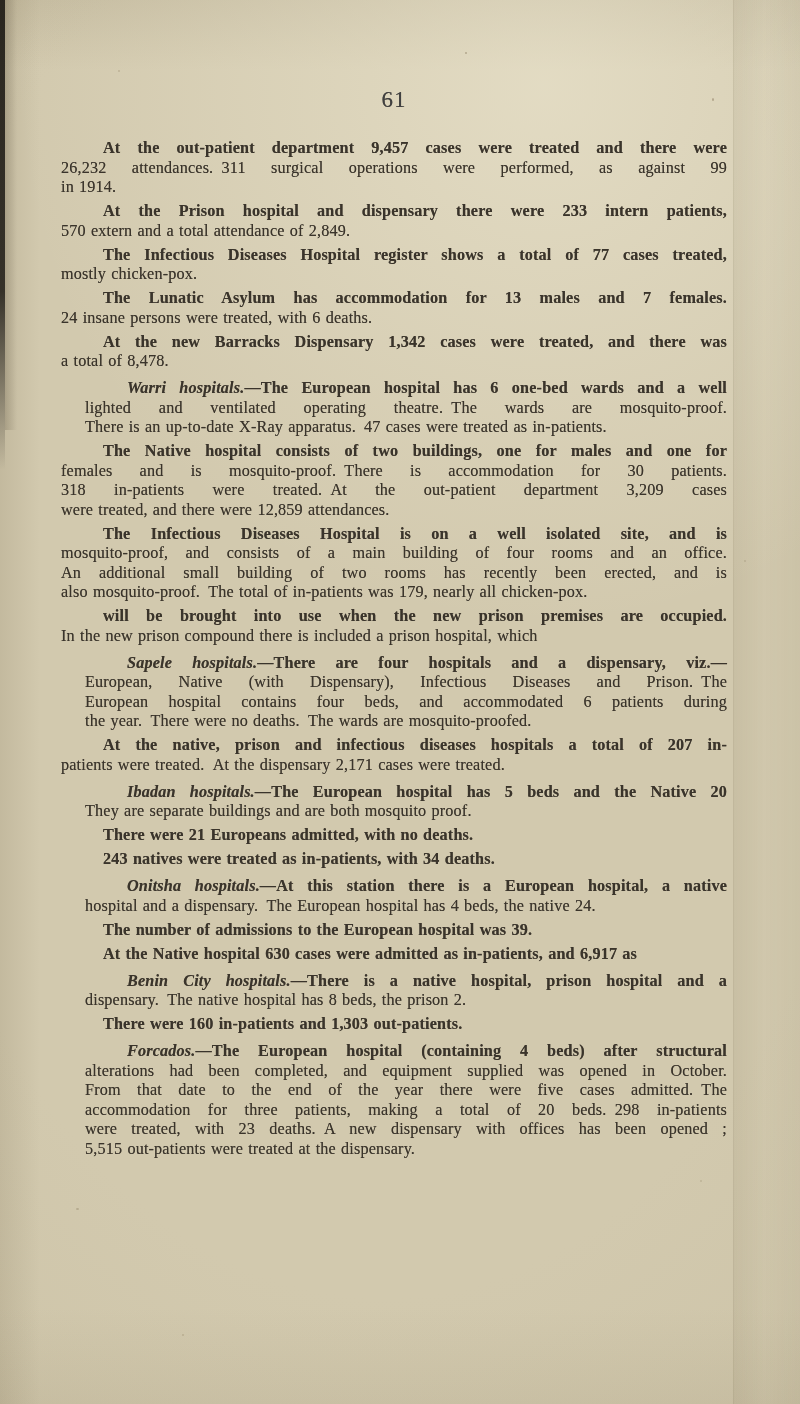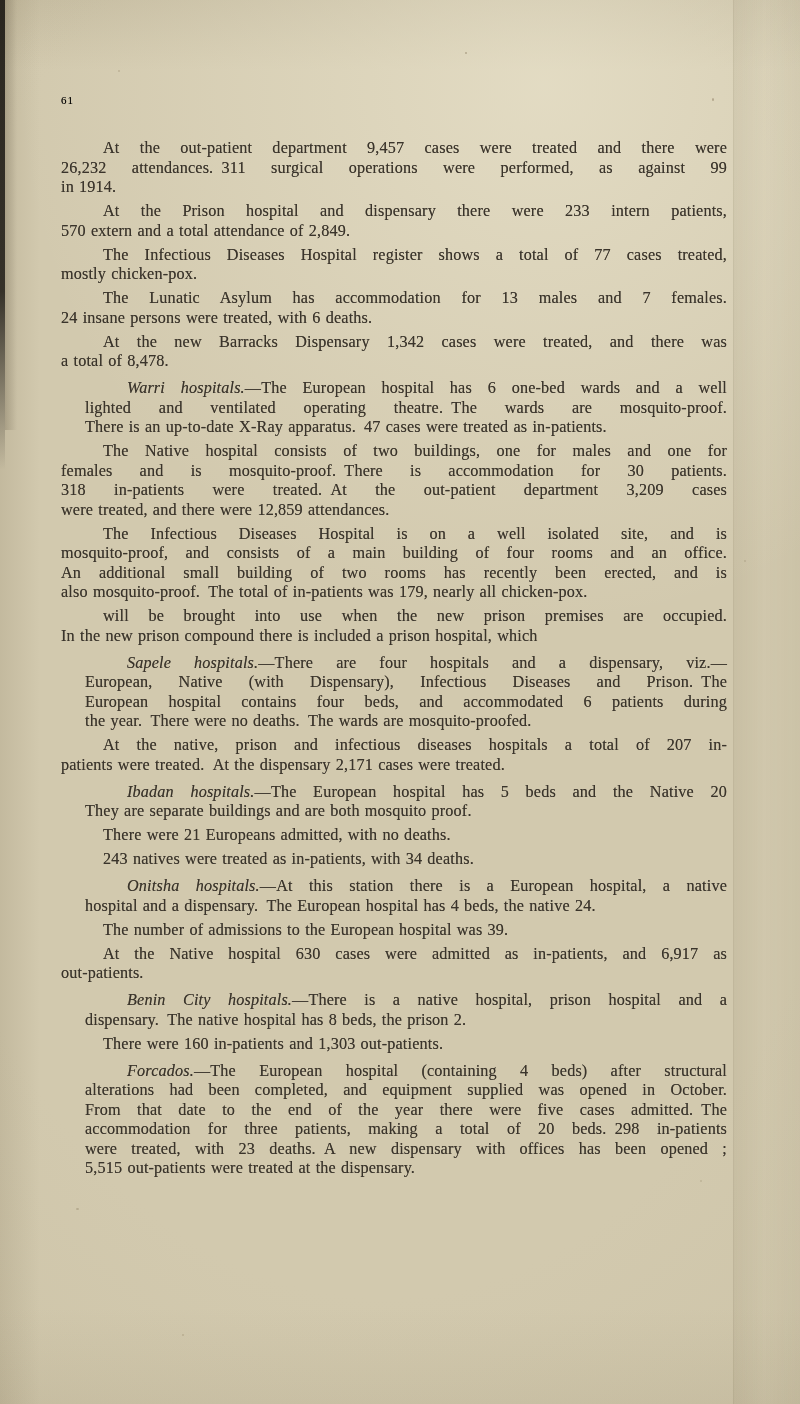--- a/index.html
+++ b/index.html
@@ -26,41 +26,41 @@
     background:linear-gradient(90deg, rgba(70,60,42,0.22), rgba(70,60,42,0));
   }
   .crease-right{
     position:absolute;left:733px;top:0;width:67px;height:1404px;
     border-left:1px solid rgba(100,88,60,0.10);
     background:linear-gradient(90deg, rgba(100,88,60,0.09), rgba(100,88,60,0.02) 45%, rgba(100,88,60,0.06));
   }
   .spk{position:absolute;border-radius:50%;background:rgba(96,78,48,0.35);}
   .pagenum{
     position:absolute;left:61px;top:90px;width:666px;
-    text-align:left;font-size:11px;line-height:20px;color:#000000;
+    text-align:center;font-size:23px;line-height:20px;color:#404040;
     letter-spacing:1px;
     text-shadow:0 0 0.5px rgba(56,50,42,0.65);
   }
   .text{
     position:absolute;left:61px;top:139px;width:666px;
     color:#3a342b;
     text-shadow:0 0 0.5px rgba(58,52,43,0.6);
     word-spacing:0.06em;
     letter-spacing:0.01em;
   }
   .text p{margin:0 0 4.5px;}
   .text p.sect{margin-top:7.5px;margin-left:24px;}
   .ln{
     display:block;
     font-size:16.2px;line-height:19.5px;
     text-align:justify;text-align-last:justify;
     text-justify:inter-word;
   }
   .ln:last-child{text-align-last:left;}
-  .text p > .ln:first-child{text-indent:42px;}
+  .text p > .ln:first-child{text-indent:42px;font-weight:bold;}
   .lead{font-style:italic;}
 </style>
 </head>
 <body>
 
 <div class="paper"></div>
 <div class="edge-left"></div>
 <div class="edge-left-soft"></div>
 <div class="crease-right"></div>
 
@@ -158,21 +158,20 @@
     <span class="ln"><i class="lead">Onitsha hospitals.</i><span>—At this station there is a European hospital, a native</span></span>
     <span class="ln">hospital and a dispensary. The European hospital has 4 beds, the native 24.</span>
   </p>
 
   <p>
     <span class="ln">The number of admissions to the European hospital was 39.</span>
   </p>
 
   <p>
     <span class="ln">At the Native hospital 630 cases were admitted as in-patients, and 6,917 as</span>
-    <span class="ln">out-patients.</span>
   </p>
 
   <p class="sect">
     <span class="ln"><i class="lead">Benin City hospitals.</i><span>—There is a native hospital, prison hospital and a</span></span>
     <span class="ln">dispensary. The native hospital has 8 beds, the prison 2.</span>
   </p>
 
   <p>
     <span class="ln">There were 160 in-patients and 1,303 out-patients.</span>
   </p>

